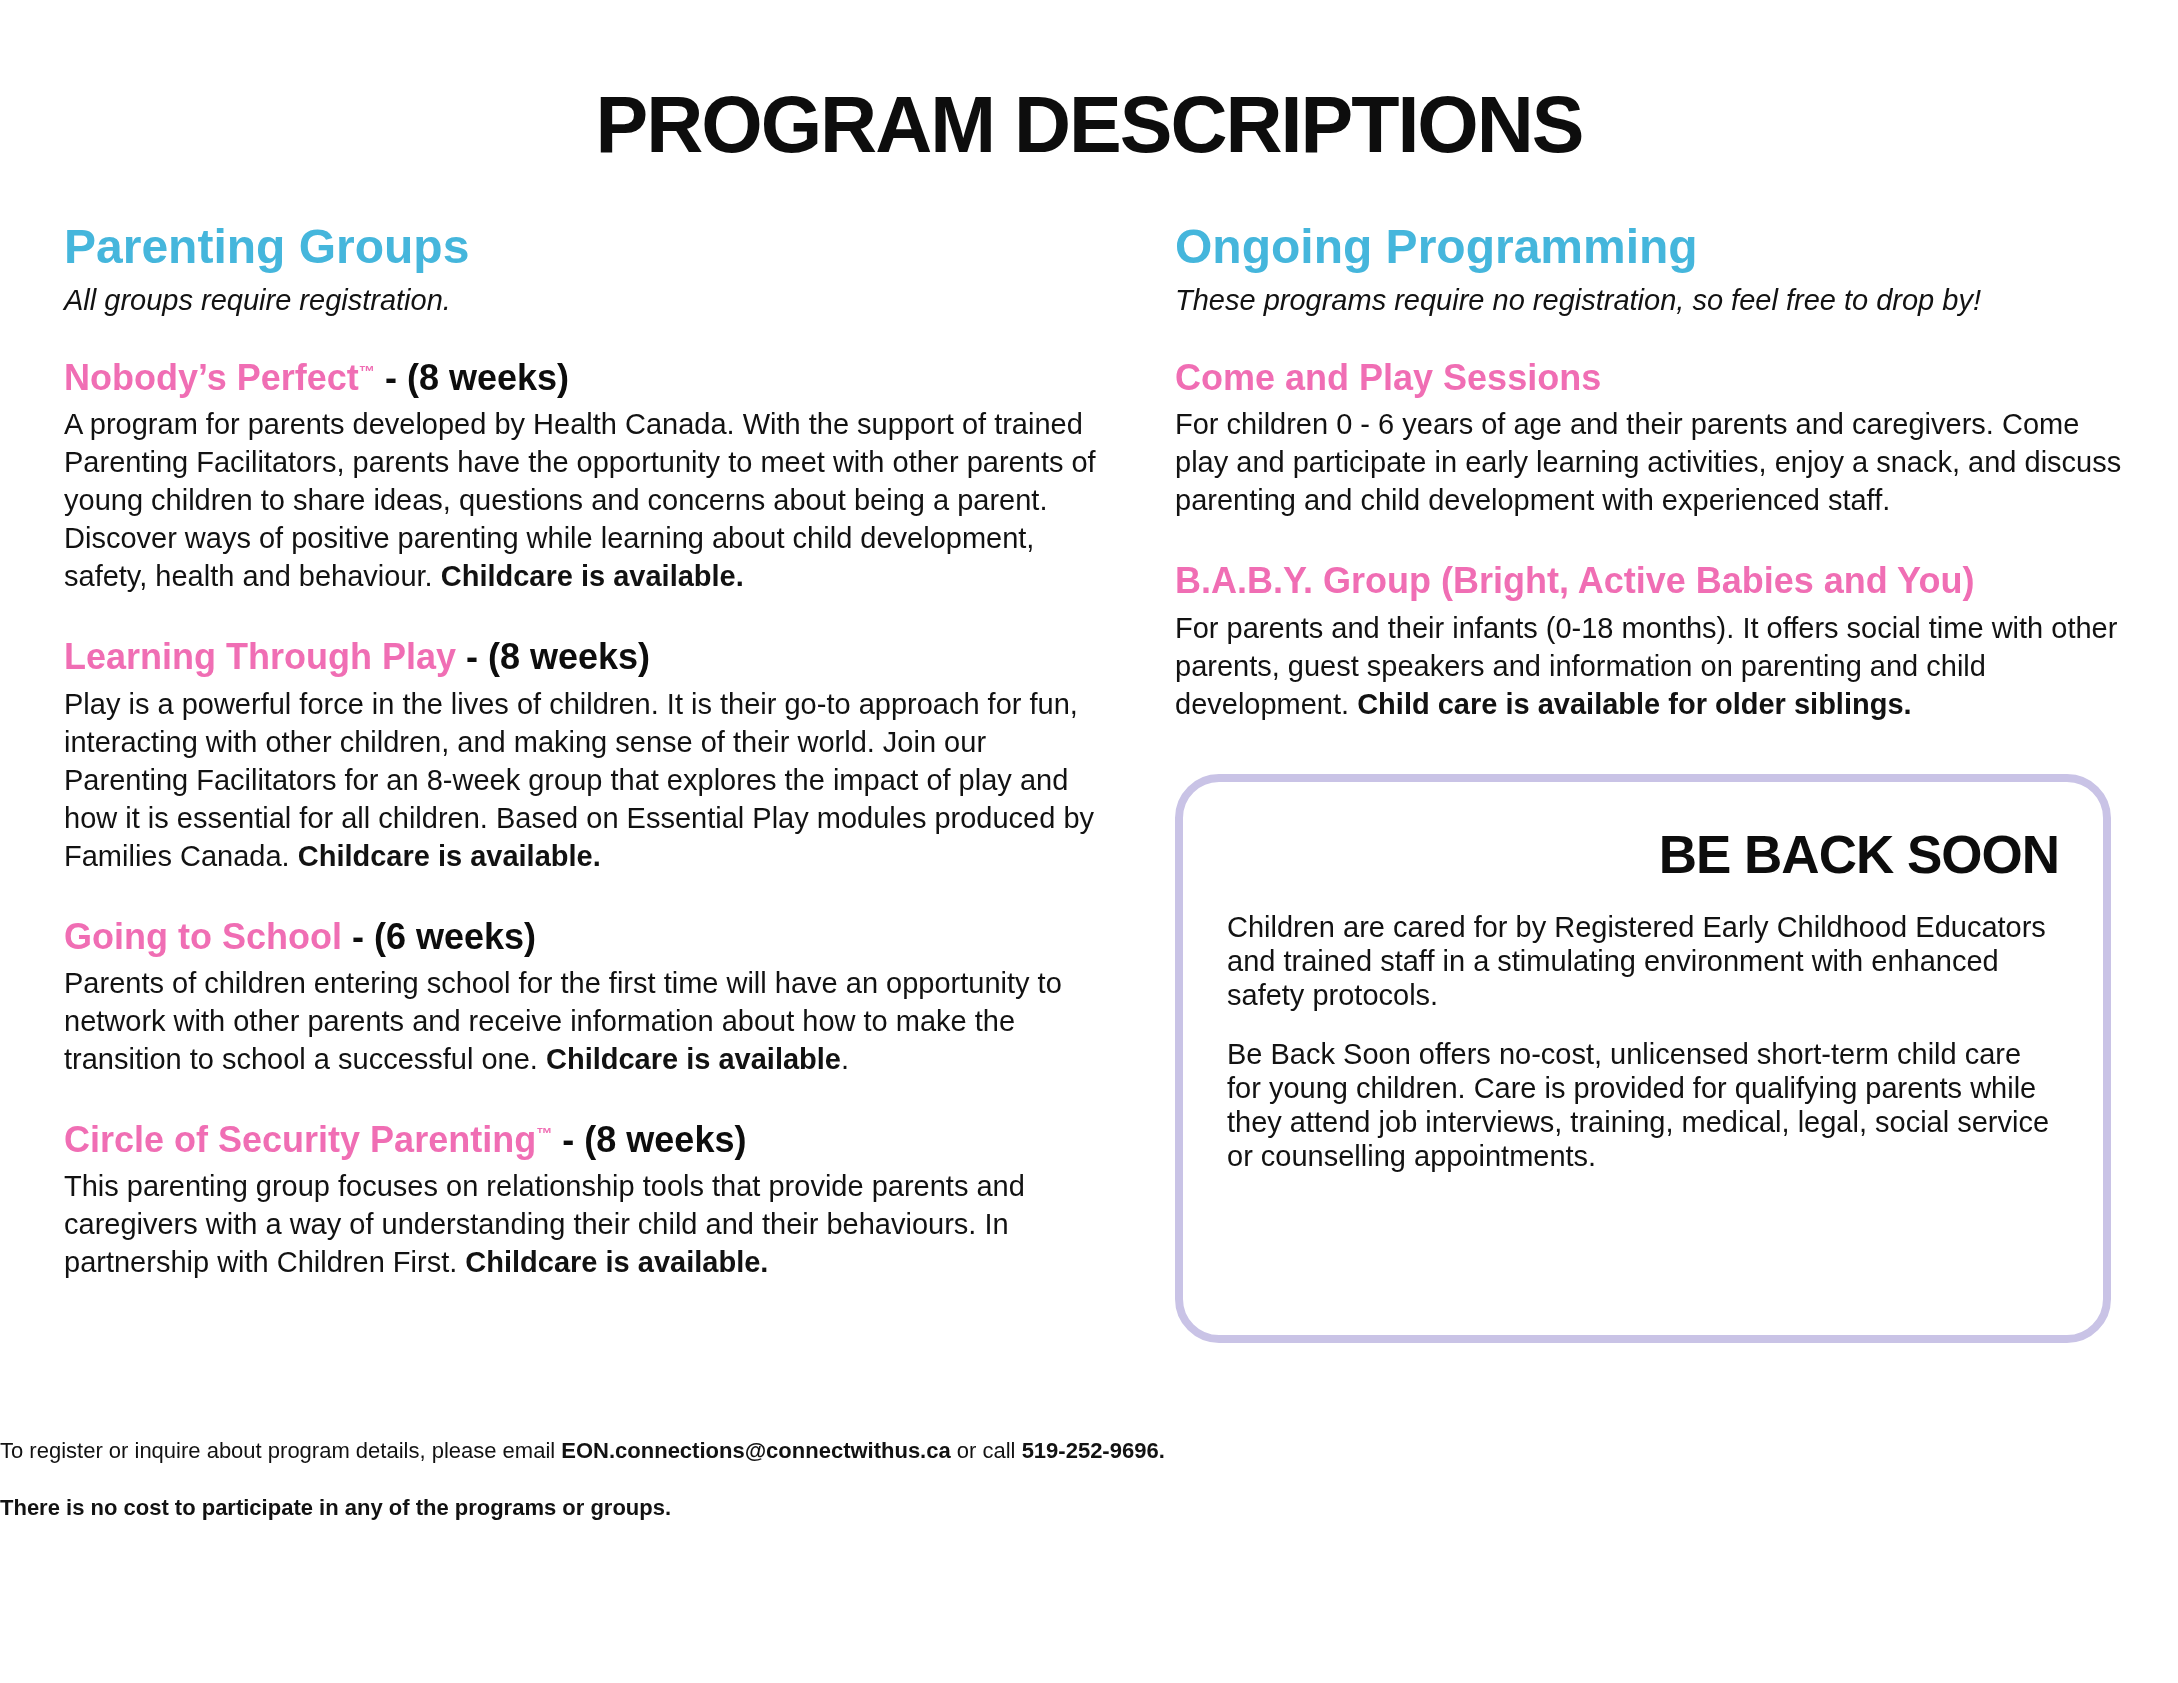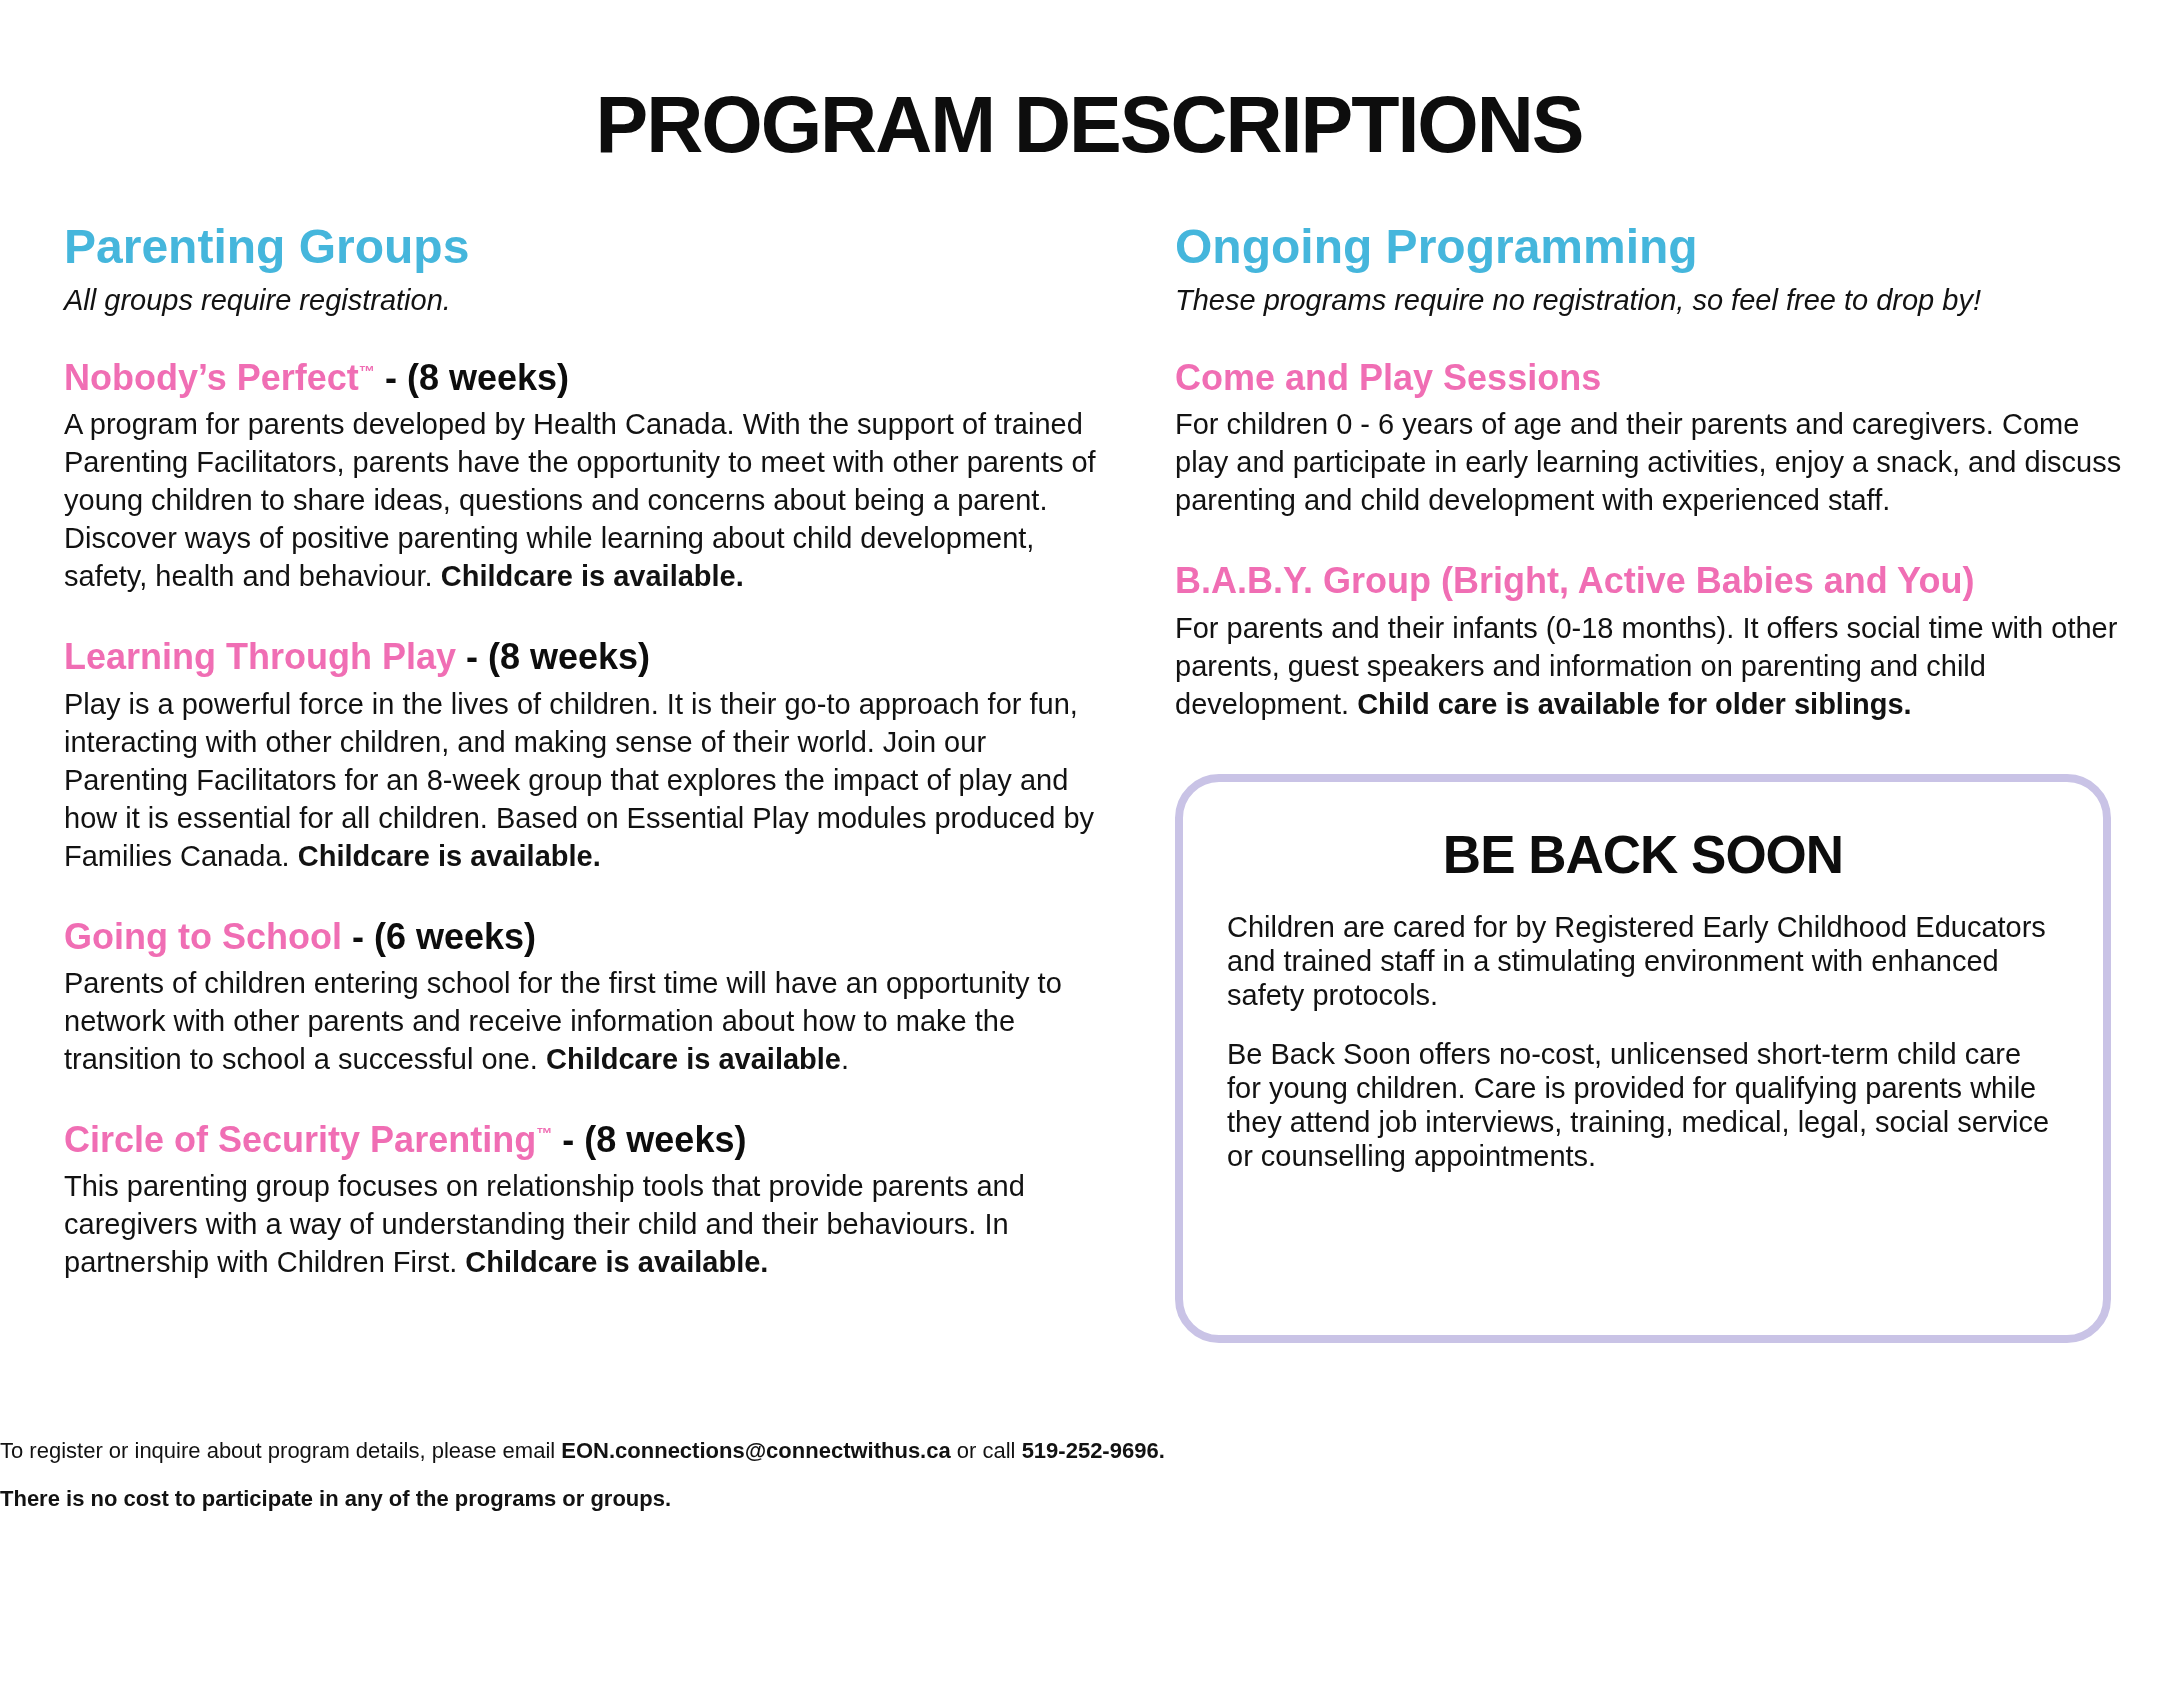--- a/index.html
+++ b/index.html
@@ -69,40 +69,40 @@
   .bbs-box {
     margin-top: 50px;
     width: 936px;
     min-height: 569px;
     border: 8px solid #C9C3E6;
     border-radius: 44px;
     padding: 42px 44px 40px 44px;
     background: #ffffff;
   }
   .bbs-title {
-    text-align: center;
+    text-align: right;
     font-size: 53px;
     font-weight: 800;
     letter-spacing: -1px;
     color: #0d0d0d;
   }
   .bbs-box p {
     margin-top: 26px;
     font-size: 29px;
     line-height: 1.17;
     color: #121212;
   }
   .footer {
     margin-top: 94px;
     text-align: left;
     font-size: 22px;
     line-height: 1.3;
   }
   .footer .line2 {
-    margin-top: 20px;
+    margin-top: 29px;
     font-weight: 700;
   }
 </style>
 </head>
 <body>
 
 <main class="page">
 
   <h1 class="page-title">PROGRAM DESCRIPTIONS</h1>
 

